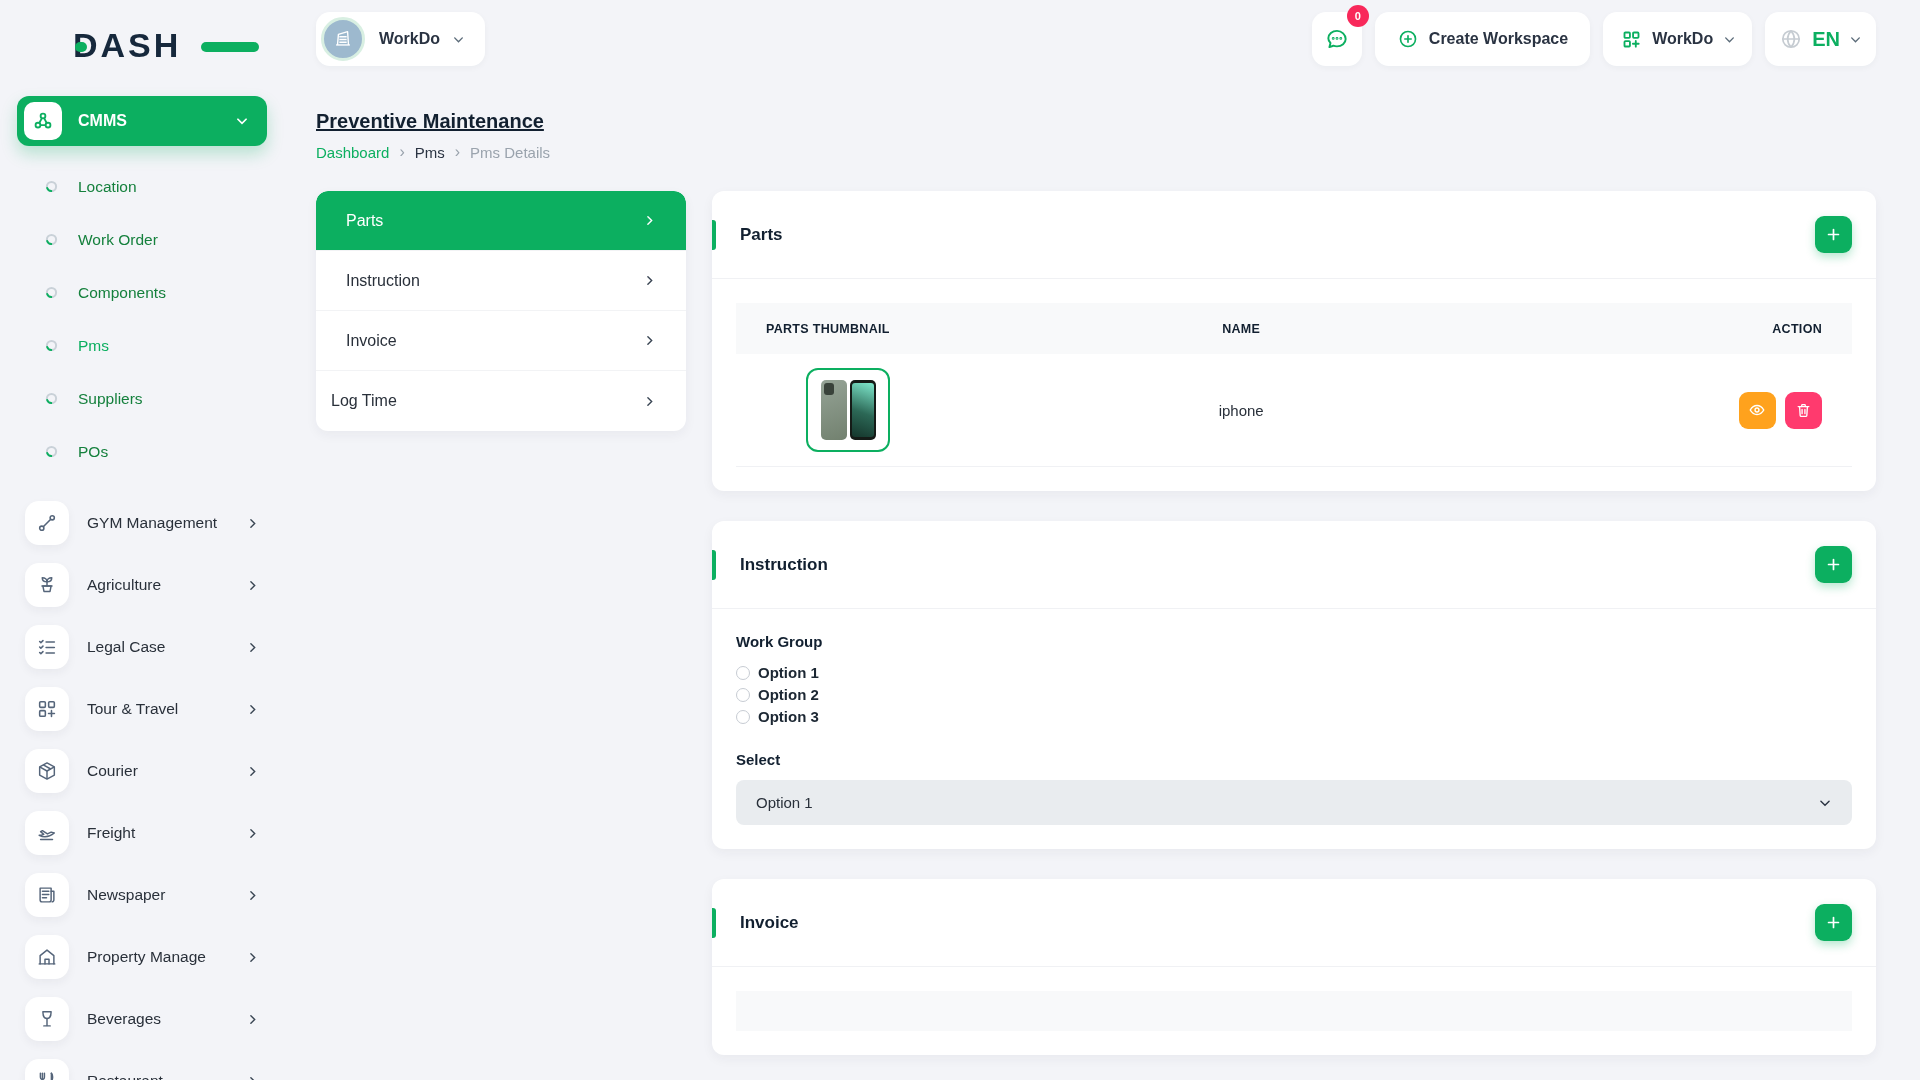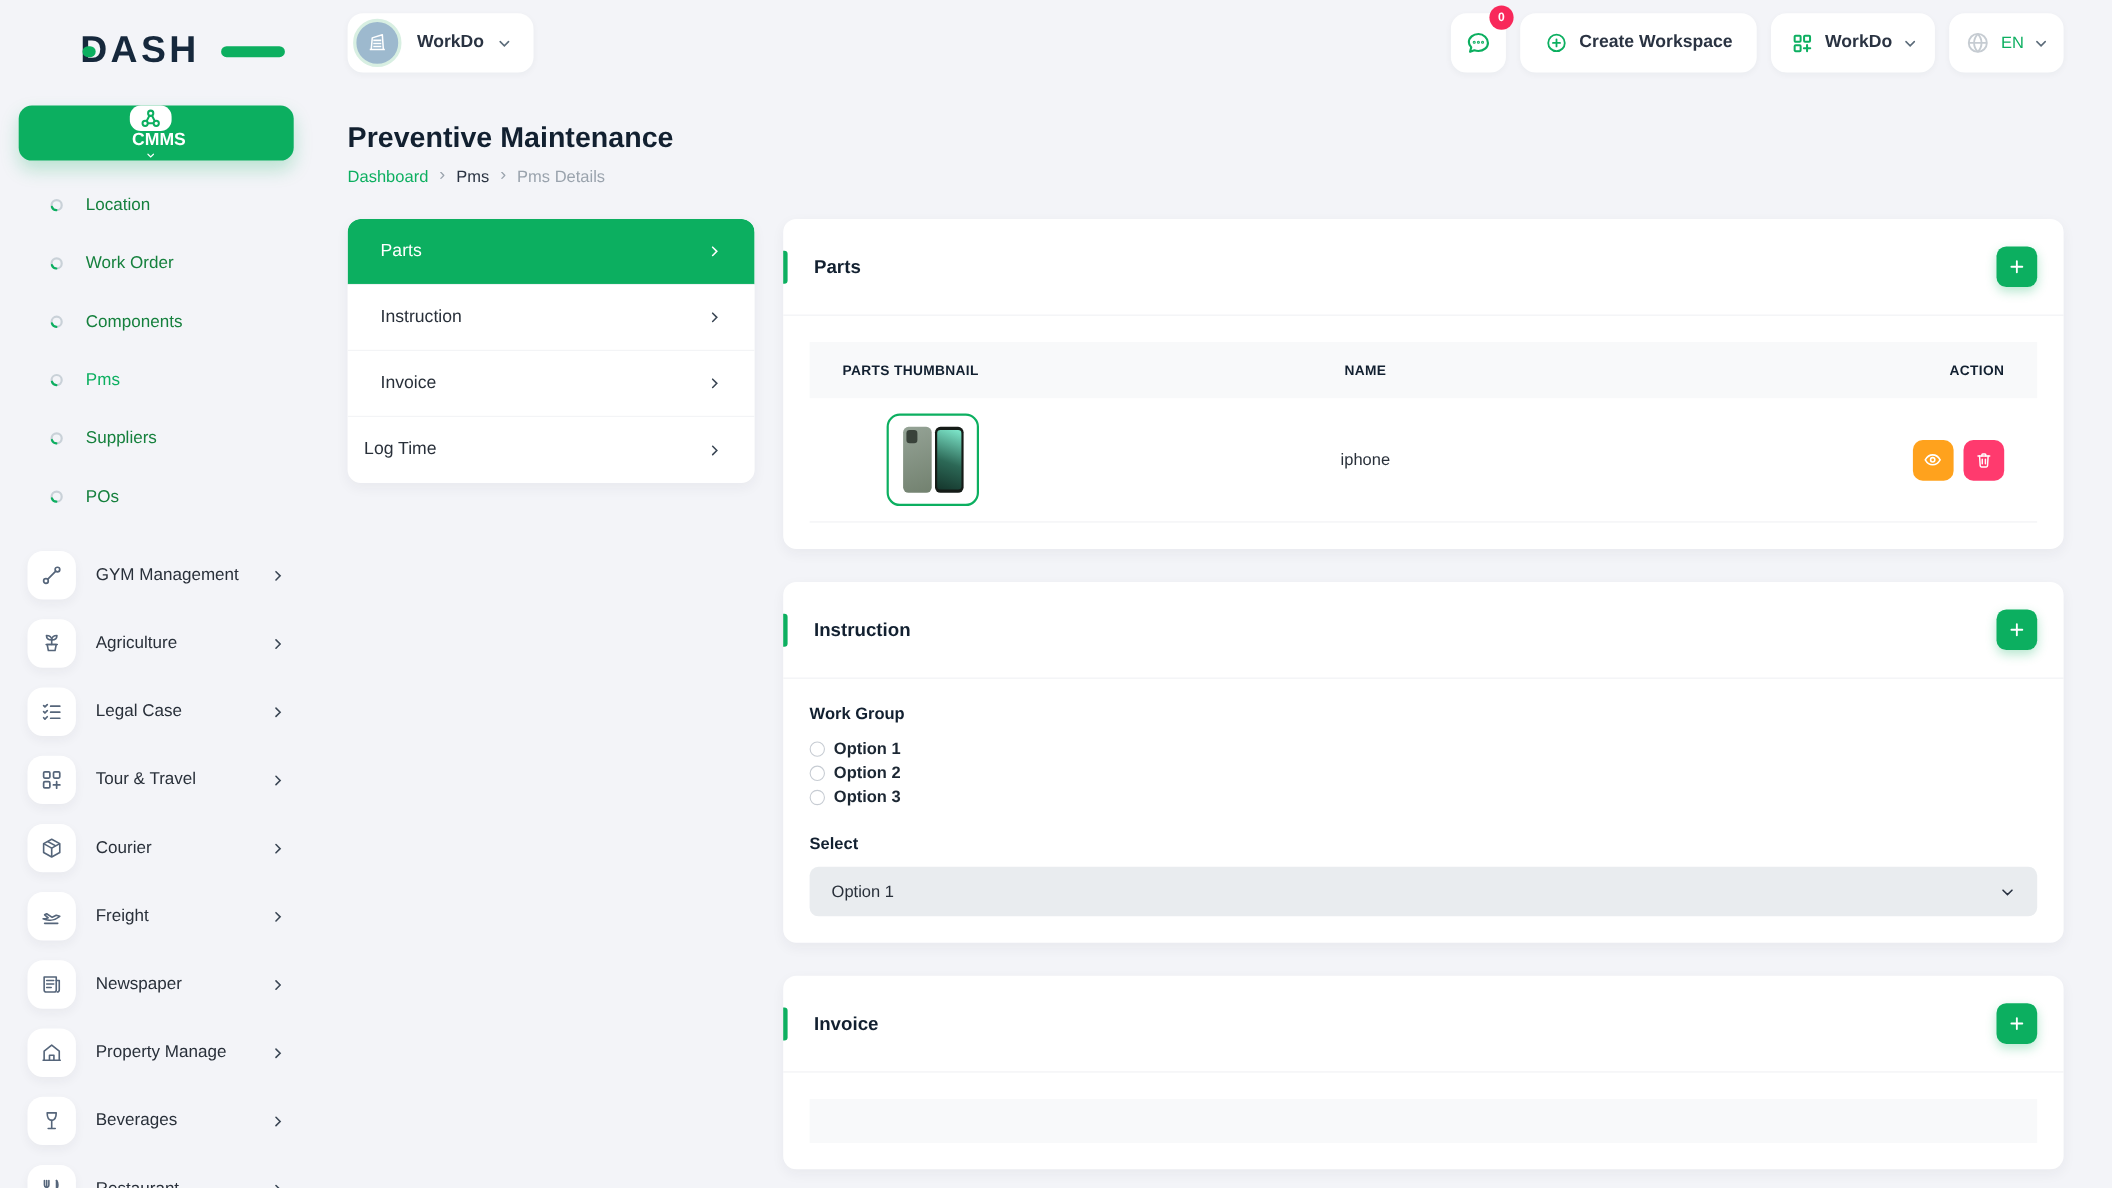--- a/index.html
+++ b/index.html
@@ -16,21 +16,21 @@
   .logo { margin:26px 0 0 56px; position:relative; width:170px; height:40px;
           font-size:34px; font-weight:800; letter-spacing:3px; color:#16283c; }
   .logo-text { position:relative; z-index:1; }
   .logo-bar { position:absolute; top:16px; left:128px; width:58px; height:10px;
               background:#0CAF60; border-radius:6px; z-index:2; }
   .logo-dot { position:absolute; top:16px; left:2px; width:12px; height:10px;
               background:#0CAF60; border-radius:5px; z-index:2; }
 
   .cmms-btn { margin-top:30px; width:250px; height:50px; background:#0CAF60;
               border-radius:12px; display:flex; align-items:center; padding:0 18px 0 7px;
-              box-shadow:0 8px 16px rgba(12,175,96,.25); cursor:pointer;flex-direction:column; }
+              box-shadow:0 8px 16px rgba(12,175,96,.25); cursor:pointer; }
   .cmms-icon-box { width:38px; height:38px; background:#fff; border-radius:10px;
                    display:flex; align-items:center; justify-content:center; }
   .cmms-label { color:#fff; font-weight:700; font-size:16px; margin-left:16px; flex:1; }
 
   .sub-list { margin-top:14px; }
   .sub-item { display:flex; align-items:center; height:53px; padding-left:28px; cursor:pointer; }
   .sub-item .bullet { margin-right:20px; display:flex; }
   .sub-item .lbl { font-size:15.5px; font-weight:500; color:#15803d; }
   .sub-item.active .lbl { color:#0CAF60; }
 
@@ -53,23 +53,23 @@
                border:3px solid #d8efe2; display:flex; align-items:center; justify-content:center; }
   .ws-label { font-size:16px; font-weight:600; color:#2a3342; margin:0 12px 0 14px; }
   .topbar-right { display:flex; align-items:center; gap:13px; }
   .chat-pill { width:50px; justify-content:center; position:relative; }
   .chat-badge { position:absolute; top:-7px; right:-7px; min-width:22px; height:22px;
                 background:#F8285A; color:#fff; border-radius:50%; font-size:11px; font-weight:700;
                 display:flex; align-items:center; justify-content:center; }
   .create-pill { padding:0 22px; gap:10px; font-size:16px; font-weight:600; color:#2a3342; }
   .appswitch-pill { padding:0 16px 0 18px; gap:10px; font-size:16px; font-weight:600; color:#2a3342; }
   .lang-pill { padding:0 14px 0 14px; gap:9px; }
-  .lang-code { color:#0CAF60; font-weight:400; font-size:15px; }
-
-  .page-title { margin-top:44px; font-size:26px; font-weight:700; color:#122030; }
+  .lang-code { color:#0CAF60; font-weight:700; font-size:20px; }
+
+  .page-title { margin-top:44px; font-size:20px; font-weight:700; color:#122030;text-decoration:underline; }
   .breadcrumb { margin-top:10px; display:flex; align-items:center; gap:10px; font-size:15px; }
   .crumb-link { color:#0CAF60; cursor:pointer; }
   .crumb-current-mid { color:#2a3342; font-weight:500; cursor:pointer; }
   .crumb-muted { color:#9aa3ad; }
   .crumb-sep { color:#9aa3ad; font-size:16px; }
 
   .content { margin-top:30px; display:flex; gap:26px; align-items:flex-start; flex:1; }
 
   
   .tab-card { width:370px; flex:0 0 370px; background:#fff; border-radius:12px;

